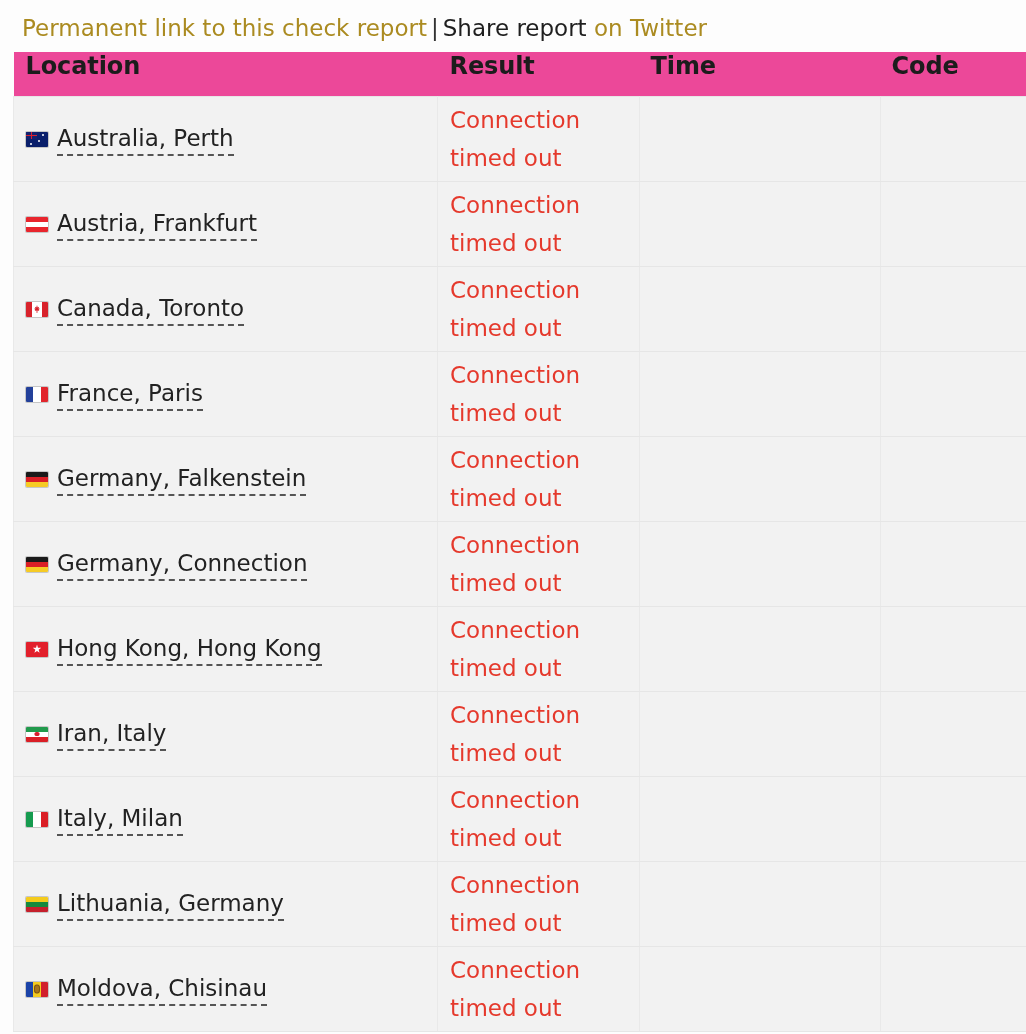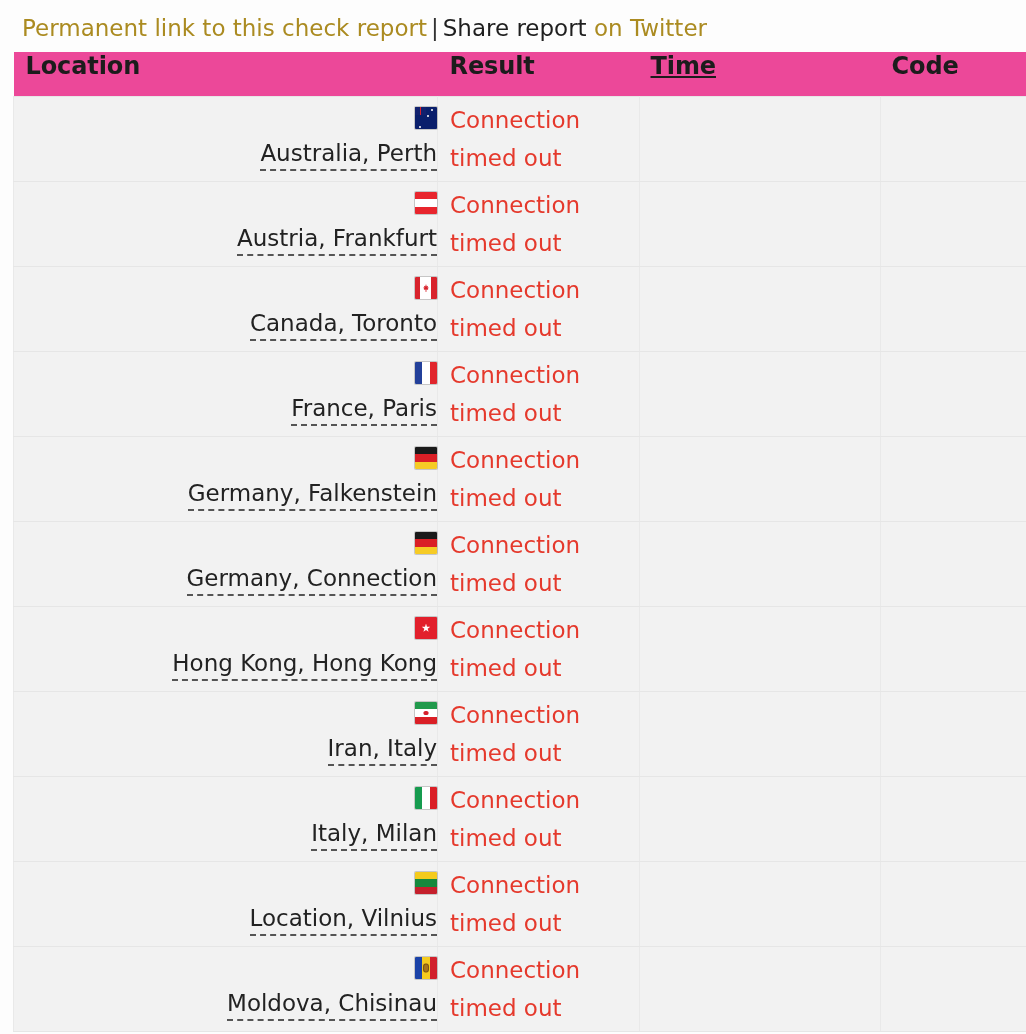--- a/index.html
+++ b/index.html
@@ -65,21 +65,21 @@
     font-weight: bold;
     color: #1c1c1c;
     padding: 0 0 16px 0;
     background: #ec4899;
     border: none;
     vertical-align: bottom;
     letter-spacing: -0.1px;
   }
   .report-table thead th.th-location { padding-left: 12px; }
   .report-table thead th.th-result   { padding-left: 12px; }
-  .report-table thead th.th-time     { padding-left: 11px; text-decoration: underline; }
+  .report-table thead th.th-time     { padding-left: 11px; }
   .report-table thead th.th-code     { padding-left: 11px; }
 
   .report-table tbody td {
     background: #f2f2f2;
     border: 1px solid #e6e6e6;
     border-left-color: #e9e9e9;
     border-right-color: #e9e9e9;
     height: 84px;
     vertical-align: middle;
     padding: 0;
@@ -87,23 +87,22 @@
 
   .report-table tbody tr td.cell-location {
     padding-left: 12px;
   }
   .report-table tbody tr td.cell-result {
     padding-left: 12px;
   }
 
   .loc-wrap {
     display: flex;
-    align-items: flex-end;
+    align-items: center;
     gap: 9px;
-    flex-direction: column;
   }
 
   .loc-name {
     font-size: 23px;
     line-height: 30px;
     color: #222;
     border-bottom: 2px dashed #555;
     padding-bottom: 1px;
     cursor: help;
     white-space: nowrap;
@@ -356,21 +355,21 @@
           <td class="cell-result">
             <span class="result-text">Connection timed out</span>
           </td>
           <td class="cell-empty"></td>
           <td class="cell-empty"></td>
         </tr>
         <tr>
           <td class="cell-location">
             <span class="loc-wrap">
               <span class="flag flag-lt"></span>
-              <span class="loc-name">Location, Vilnius</span>
+              <span class="loc-name">Lithuania, Germany</span>
             </span>
           </td>
           <td class="cell-result">
             <span class="result-text">Connection timed out</span>
           </td>
           <td class="cell-empty"></td>
           <td class="cell-empty"></td>
         </tr>
         <tr>
           <td class="cell-location">

